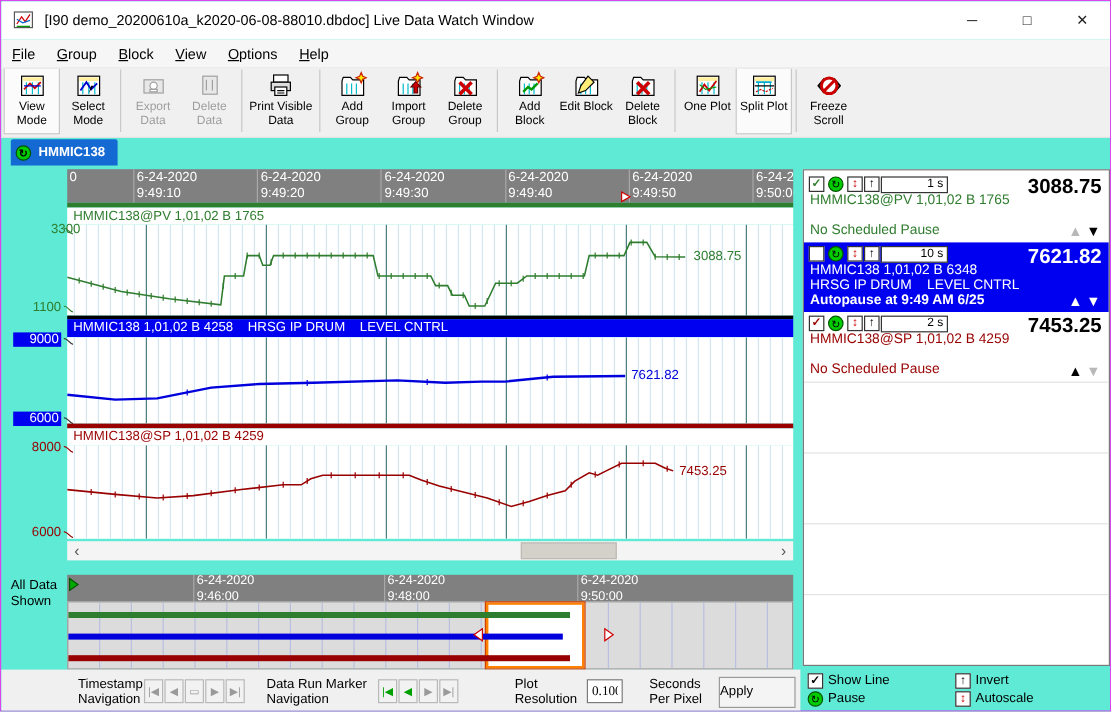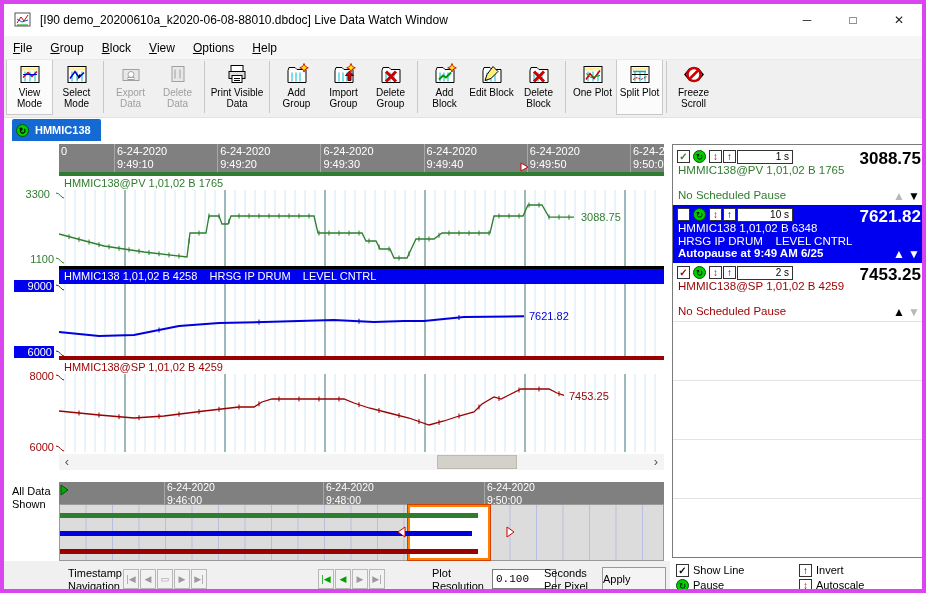--- a/index.html
+++ b/index.html
@@ -1,18 +1,18 @@
 <!DOCTYPE html>
 <html><head>
 <meta charset="utf-8">
 <style>
   html,body{margin:0;padding:0;background:#cfcfcf;}
-  #win{position:relative;width:926px;height:593px;background:#ffffff;
+  #win{position:relative;width:926px;height:593px;background:#5eead4;
        font-family:"Liberation Sans",sans-serif;font-size:11px;color:#000;
-       border:4px solid #d946ef;box-sizing:border-box;overflow:hidden;}
+       border:1px solid #d946ef;box-sizing:border-box;overflow:hidden;}
   .abs{position:absolute;}
   
   #titlebar{position:absolute;left:0;top:0;width:100%;height:32px;background:#fff;display:flex;align-items:center;}
   #title-text{margin-left:8px;font-size:12px;}
   .winbtn{width:46px;height:32px;display:flex;align-items:center;justify-content:center;font-size:12px;color:#222;}
   #win-controls{position:absolute;right:0;top:0;display:flex;}
   #app-icon{width:18px;height:16px;margin-left:10px;}
   
   #menubar{position:absolute;left:0;top:32px;width:100%;height:23px;background:#f6f6f6;display:flex;align-items:center;border-bottom:1px solid #eaeaea;}
   .mi{padding:3px 9px;font-size:12px;}
@@ -46,21 +46,21 @@
   #ovheader{position:absolute;left:55px;top:478px;width:605px;height:22px;}
   #ovbody{position:absolute;left:55px;top:500px;width:605px;height:57px;background:#dcdcdc;border:1px solid #999;box-sizing:border-box;}
   #ovsel{position:absolute;background:#fff;border:2px solid #ff8000;outline:1px solid #d04000;box-sizing:border-box;}
   .ovbar{position:absolute;height:5px;}
   #alldata{position:absolute;left:8px;top:481px;width:46px;line-height:13px;}
   
   #bottombar{position:absolute;left:0;top:557px;width:666px;height:36px;background:#f0f0f0;}
   .blab{position:absolute;line-height:13px;}
   .navbtn{position:absolute;width:16px;height:20px;top:8px;background:#f2f2f2;border:1px solid #b8b8b8;box-sizing:border-box;text-align:center;line-height:18px;font-size:9px;color:#9a9a9a;}
   .navbtn.green{color:#00a000;}
-  #res-input{position:absolute;left:488px;top:8px;width:64px;height:20px;border:1px solid #7a7a7a;background:#fff;font-size:11px;font-family:Liberation Mono, monospace;padding:0 3px;box-sizing:border-box;}
+  #res-input{position:absolute;left:488px;top:8px;width:30px;height:20px;border:1px solid #7a7a7a;background:#fff;font-size:11px;font-family:Liberation Serif, serif;padding:0 3px;box-sizing:border-box;}
   #apply-btn{position:absolute;left:598px;top:6px;width:62px;height:24px;background:#f4f4f4;border:1px solid #9a9a9a;font-size:11px;text-align:left;line-height:22px;}
   
   #watchlist{position:absolute;left:668px;top:140px;width:256px;height:414px;background:#fff;border:1px solid #7a7a7a;box-sizing:border-box;overflow:hidden;}
   .entry{position:absolute;left:0;width:100%;height:58px;}
   .entry .val{position:absolute;right:6px;top:2px;font-size:17px;font-weight:bold;}
   .mini{position:absolute;width:13px;height:13px;border:1px solid #333;background:#fff;box-sizing:border-box;text-align:center;line-height:11px;font-size:10px;}
   .ivl{position:absolute;left:64px;top:3px;width:56px;height:14px;border:1px solid #333;background:#fff;box-sizing:border-box;text-align:right;font-size:10px;line-height:12px;padding-right:3px;}
   .eline{position:absolute;left:5px;white-space:pre;font-size:11.5px;}
   .reord{position:absolute;font-size:12px;line-height:12px;top:43px;}
   .esep{position:absolute;left:0;width:100%;height:1px;background:#e3e3e3;}
@@ -391,21 +391,21 @@
           <path d="M450 23.5 V28.5" stroke="#2f7d2f"></path>
           <path d="M460 23.5 V28.5" stroke="#2f7d2f"></path>
           <path d="M470 12.5 V17.5" stroke="#2f7d2f"></path>
           <path d="M480 12.5 V17.5" stroke="#2f7d2f"></path>
           <path d="M490 24.49 V29.49" stroke="#2f7d2f"></path>
           <path d="M500 24.58900000000001 V29.58900000000001" stroke="#2f7d2f"></path>
           <path d="M510 24.68800000000002 V29.68800000000002" stroke="#2f7d2f"></path>
         </svg>
       </div>
       <div class="endlab" style="left: 577px; top: 207px; color: rgb(47, 125, 47);">3088.75</div>
-      <div class="ylab" style="left: 6px; top: 184px; width: 40px; color: rgb(47, 125, 47);">3300</div>
+      <div class="ylab" style="left: 26px; top: 184px; width: 40px; color: rgb(47, 125, 47);">3300</div>
       <svg width="8" height="8" style="position: absolute; left: 52px; top: 187px;">
         <path d="M0 2 C4 2 5 7 8 7" fill="none" stroke="#2f7d2f"></path>
       </svg>
       <div class="ylab" style="left: 10px; top: 249px; width: 40px; color: rgb(47, 125, 47);">1100</div>
       <svg width="8" height="8" style="position: absolute; left: 52px; top: 252px;">
         <path d="M0 2 C4 2 5 7 8 7" fill="none" stroke="#2f7d2f"></path>
       </svg>
       <div class="abs" style="left: 55px; top: 262px; width: 605px; height: 3px; background: rgb(0, 0, 0);"></div>
       <div class="ptitle" style="top: 265px; height: 15px; background: rgb(0, 0, 240); color: rgb(255, 255, 255);">HMMIC138 1,01,02 B 4258    HRSG IP DRUM    LEVEL CNTRL</div>
       <div class="chart" style="top: 280px; height: 72px;">
@@ -660,20 +660,21 @@
       <svg width="10" height="12" style="position: absolute; left: 337px; top: 21px;">
         <path d="M8 1 L1 6 L8 11 Z" fill="#fff" stroke="#cc0000"></path>
       </svg>
       <svg width="10" height="12" style="position: absolute; left: 446px; top: 21px;">
         <path d="M1 1 L8 6 L1 11 Z" fill="#fff" stroke="#cc0000"></path>
       </svg>
     </div>
 
   <div id="bottombar">
     <div class="blab" style="left:64px;top:6px;width:62px">Timestamp Navigation</div>
+    <div class="blab" style="left:221px;top:6px;width:88px">Data Run Marker Navigation</div>
     <div class="blab" style="left:428px;top:6px;width:58px">Plot Resolution</div>
     <input id="res-input" value="0.100" style="">
     <div class="blab" style="left:540px;top:6px;width:52px">Seconds Per Pixel</div>
     <div id="apply-btn">Apply</div>
     <div id="navs">
         <div class="navbtn" style="left: 119px;">|◀</div>
         <div class="navbtn" style="left: 136px;">◀</div>
         <div class="navbtn" style="left: 153px;">▭</div>
         <div class="navbtn" style="left: 170px;">▶</div>
         <div class="navbtn" style="left: 187px;">▶|</div>

